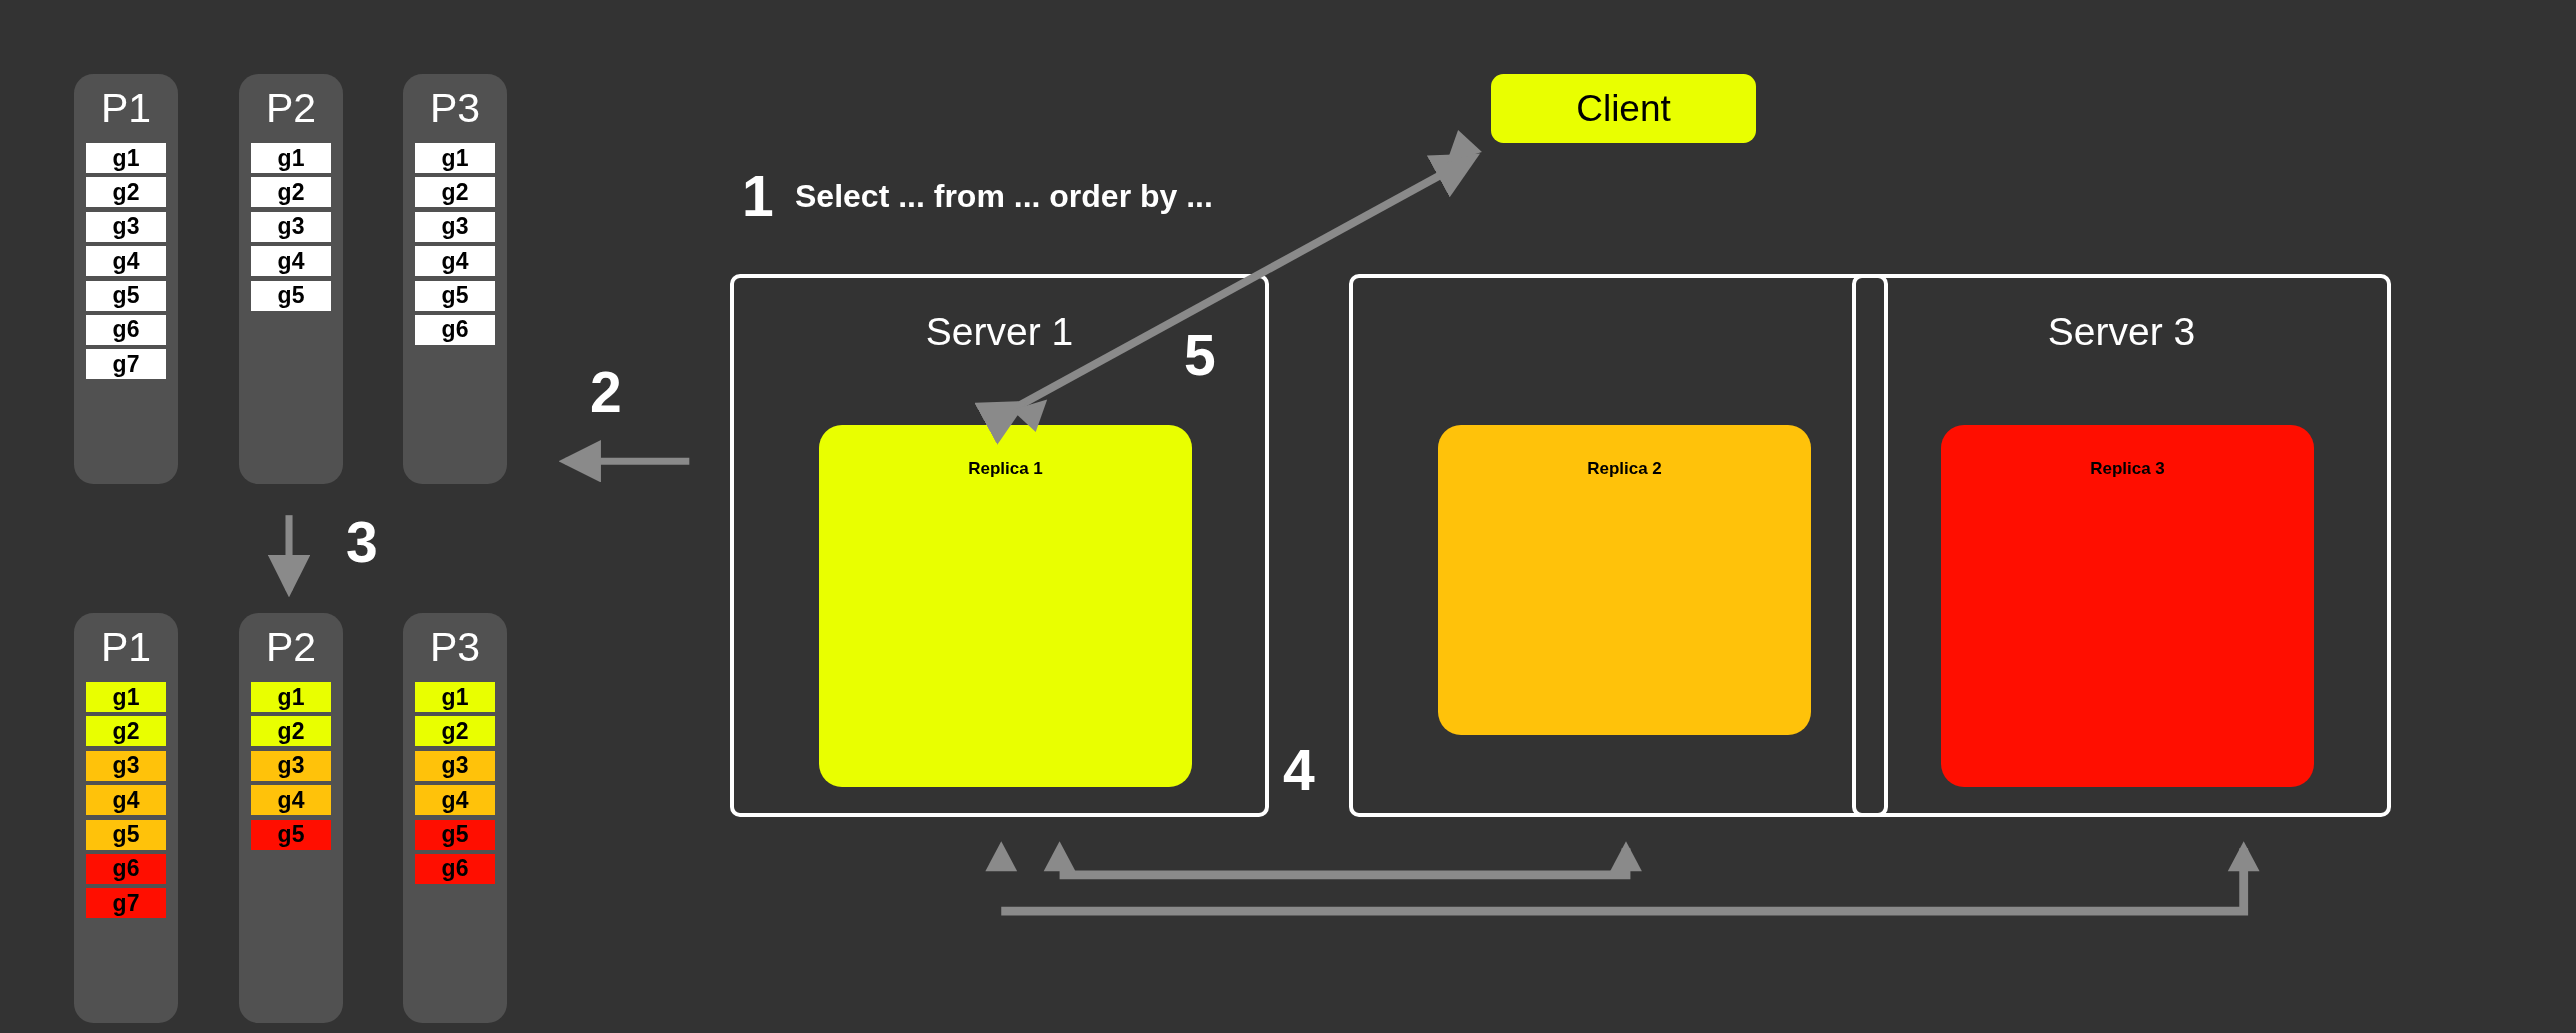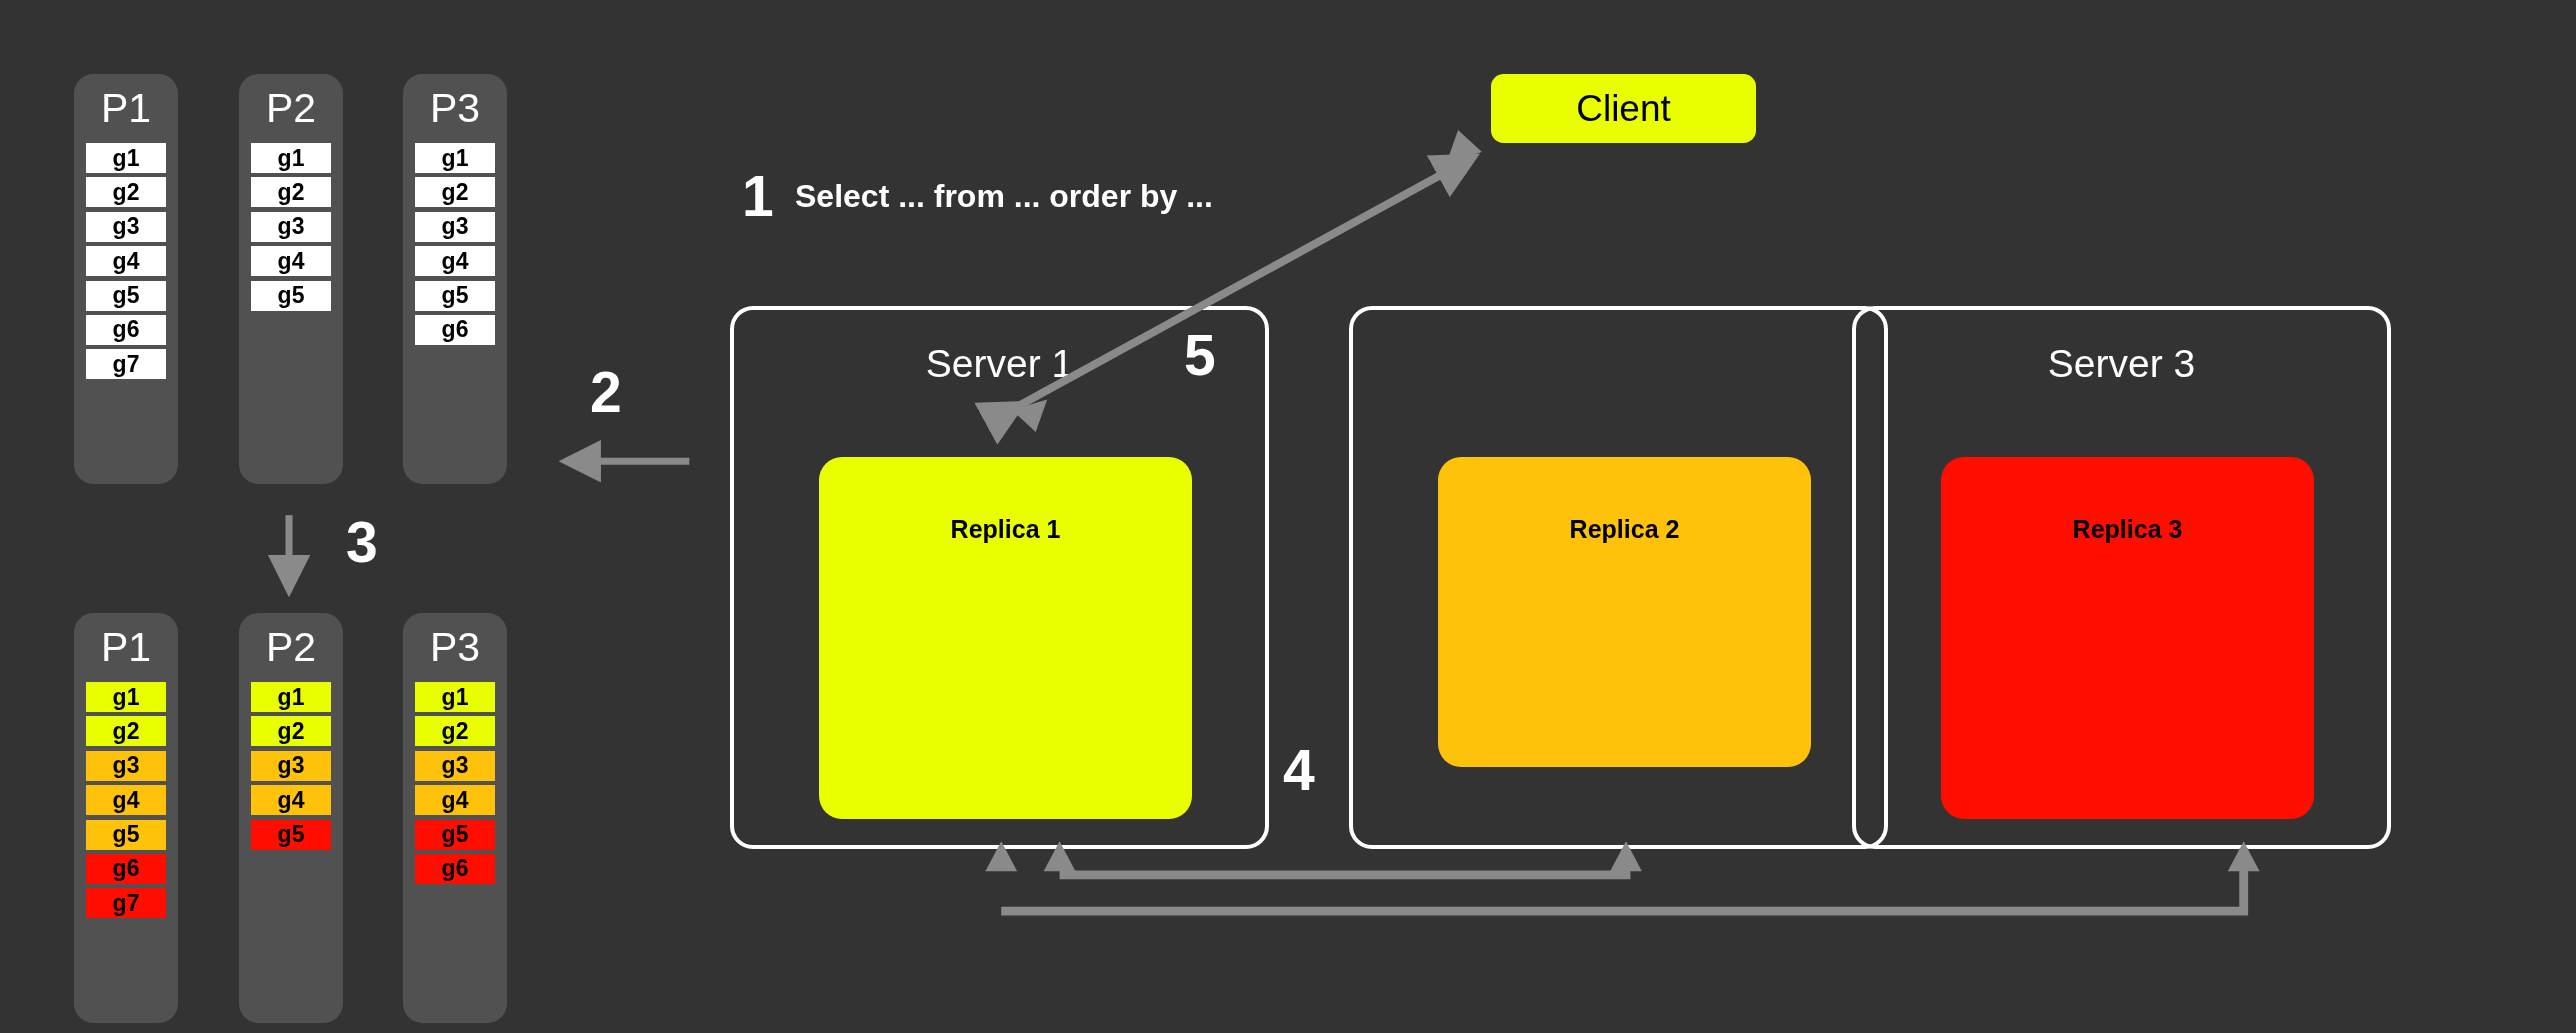--- a/index.html
+++ b/index.html
@@ -66,45 +66,44 @@
     justify-content: center;
     color: #000000;
     font-size: 37px;
     font-weight: 500;
   }
 
   
   .server {
     position: absolute;
     border: 4.4px solid #ffffff;
-    border-radius: 23px;
+    border-radius: 10px;
     box-sizing: border-box;
-    margin-top: 32px;
   }
   .server-title {
     position: absolute;
     top: 34px;
     left: 0;
     width: 100%;
     text-align: center;
     color: #ffffff;
     font-size: 39px;
     font-weight: 400;
     line-height: 1;
   }
   .replica {
     position: absolute;
     border-radius: 23px;
     color: #000000;
-    font-size: 25px;
+    font-size: 17px;
     font-weight: bold;
     text-align: center;
     line-height: 1;
     box-sizing: border-box;
-    padding-top: 60px;
+    padding-top: 35px;
   }
 
   
   .step-num {
     position: absolute;
     color: #ffffff;
     font-weight: bold;
     line-height: 1;
     white-space: nowrap;
   }

